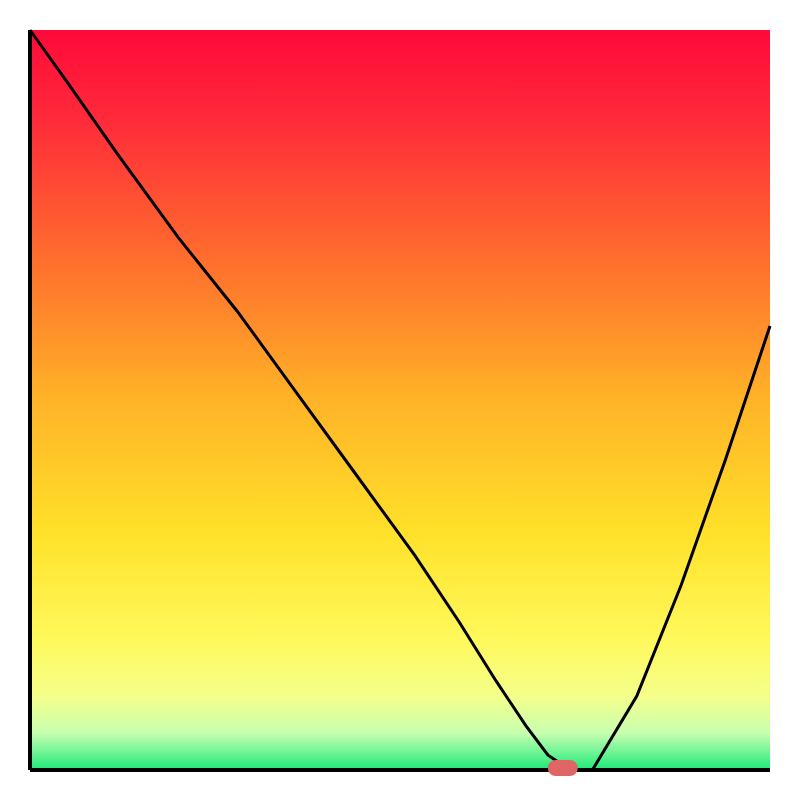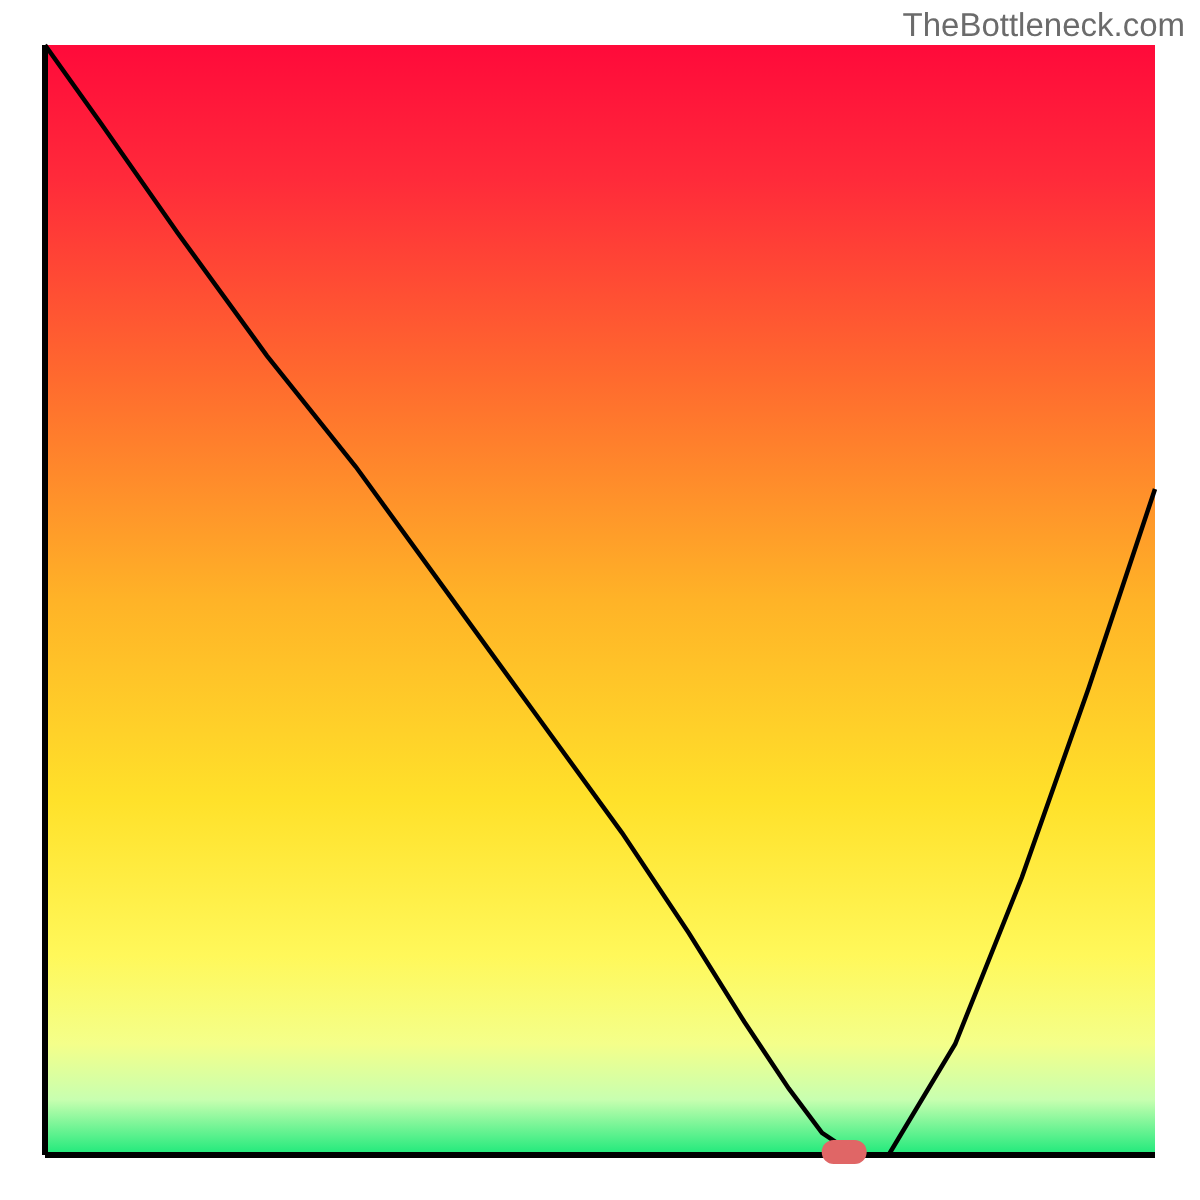--- a/index.html
+++ b/index.html
@@ -28,21 +28,20 @@
     position: absolute;
     top: 0;
     left: 0;
     width: 800px;
     height: 800px;
   }
 </style>
 </head>
 <body>
 <div class="container">
-  <div class="watermark">TheBottleneck.com</div>
   <svg class="chart" viewBox="0 0 800 800">
     <defs>
       <linearGradient id="bg-grad" x1="0" y1="0" x2="0" y2="1">
         <stop id="g0" offset="0%" stop-color="#ff0a3a"></stop>
         <stop id="g1" offset="12%" stop-color="#ff2a3a"></stop>
         <stop id="g2" offset="30%" stop-color="#ff6a2e"></stop>
         <stop id="g3" offset="50%" stop-color="#ffb327"></stop>
         <stop id="g4" offset="68%" stop-color="#ffe12a"></stop>
         <stop id="g5" offset="82%" stop-color="#fff85a"></stop>
         <stop id="g6" offset="90%" stop-color="#f4ff8a"></stop>

